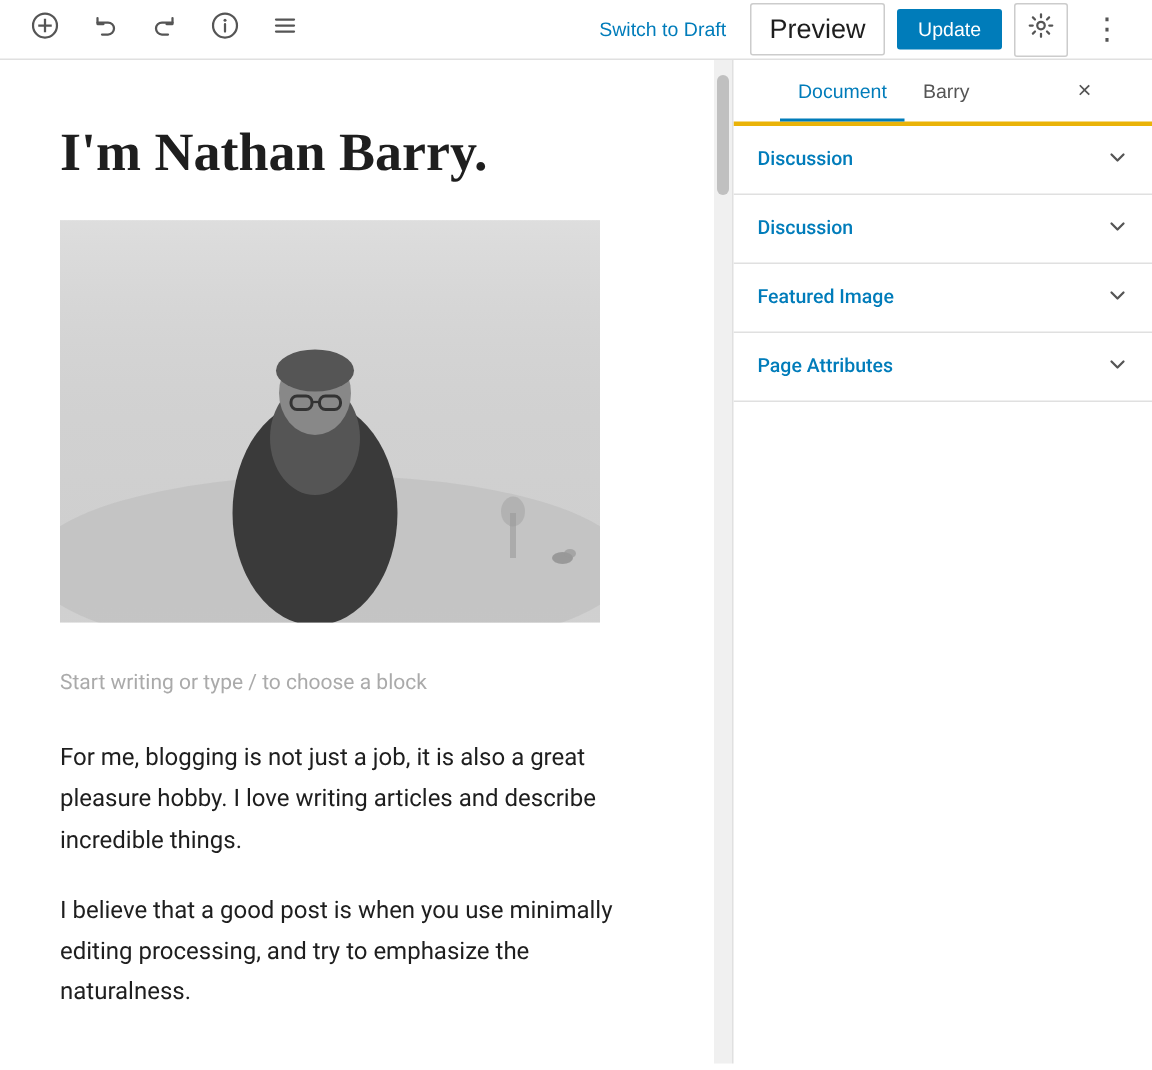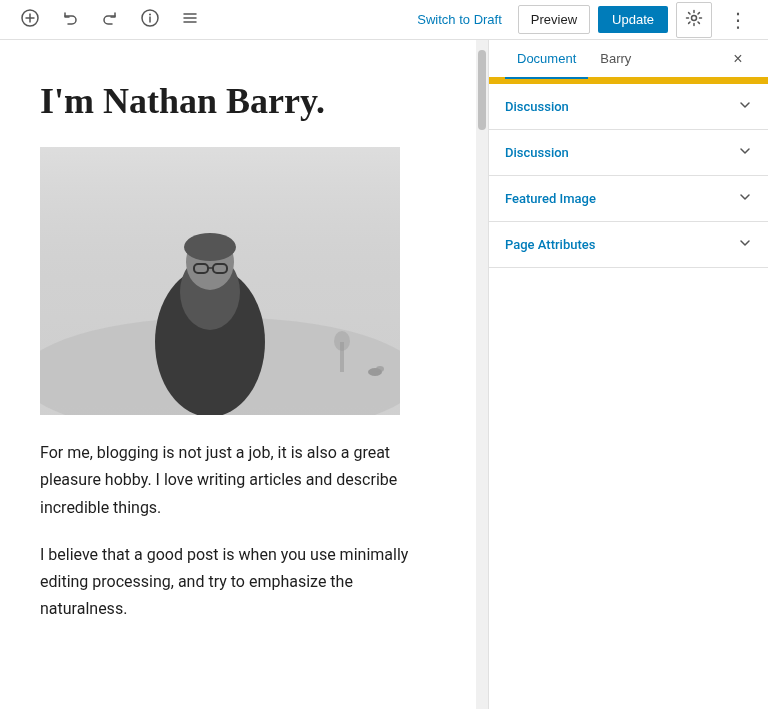--- a/index.html
+++ b/index.html
@@ -54,21 +54,21 @@
       cursor: pointer;
       font-size: 13px;
       padding: 6px 8px;
       border-radius: 2px;
     }
     .btn-preview {
       background: #fff;
       border: 1px solid #ccc;
       color: #1e1e1e;
       cursor: pointer;
-      font-size: 13px;
+      font-size: 18px;
       padding: 6px 12px;
       border-radius: 2px;
     }
     .btn-update {
       background: #007cba;
       border: none;
       color: #ffffff;
       cursor: pointer;
       font-size: 13px;
       padding: 6px 14px;
@@ -169,22 +169,22 @@
       width: 280px;
       border-left: 1px solid #e0e0e0;
       background: #fff;
       display: flex;
       flex-direction: column;
       overflow: hidden;
     }
     .sidebar-tabs {
       display: flex;
       align-items: center;
-      border-bottom: 7px solid #eab308;
-      padding: 0 16px;
+      border-bottom: 3px solid #eab308;
+      padding: 0 31px;
       height: 44px;
       position: relative;
     }
     .sidebar-tab {
       padding: 12px 12px;
       font-size: 13px;
       cursor: pointer;
       color: #555;
       border: none;
       background: transparent;
@@ -343,20 +343,21 @@
             <linearGradient id="sky-grad" x1="0" y1="0" x2="0" y2="1">
               <stop offset="0%" stop-color="#e0e0e0" stop-opacity="0.8"></stop>
               <stop offset="60%" stop-color="#c8c8c8" stop-opacity="0.3"></stop>
               <stop offset="100%" stop-color="#b0b0b0" stop-opacity="0.1"></stop>
             </linearGradient>
           </defs>
         </svg>
       </div>
     </div>
 
+    <p class="editor-placeholder">Start writing or type / to choose a block</p>
 
     <p class="editor-paragraph">For me, blogging is not just a job, it is also a great pleasure hobby. I love writing articles and describe incredible things.</p>
     <p class="editor-paragraph"> I believe that a good post is when you use minimally editing processing, and try to emphasize the naturalness.</p>
   </div>
 
   <div class="editor-scrollbar">
     <div class="editor-scrollbar-thumb"></div>
   </div>
 
   <div class="sidebar">

